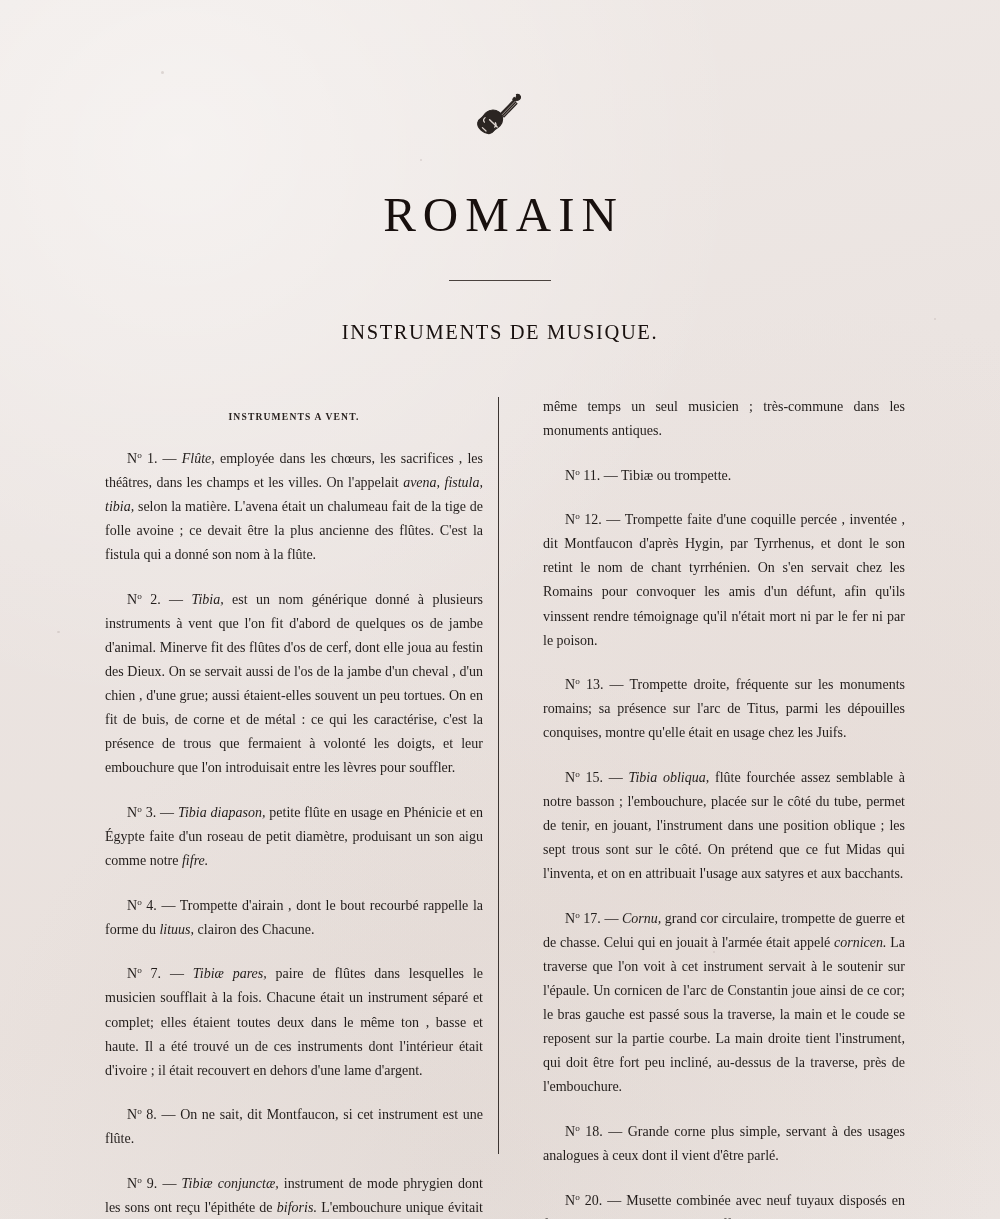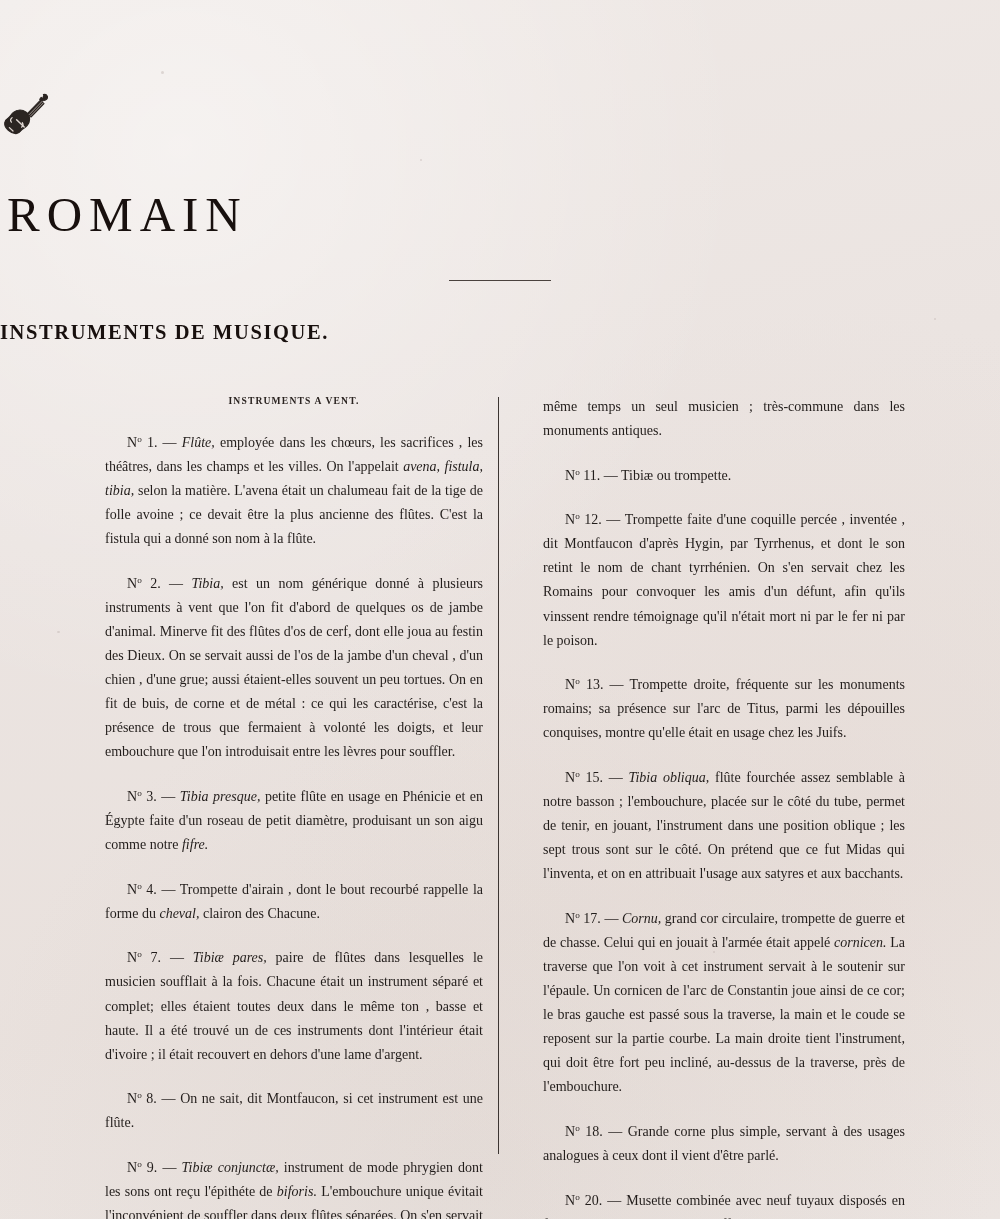--- a/index.html
+++ b/index.html
@@ -41,21 +41,21 @@
   .page {
     position: relative;
     z-index: 2;
     width: 1000px;
     height: 1219px;
     box-sizing: border-box;
   }
 
   
   .masthead {
-    text-align: left;
+    text-align: center;
     padding-top: 86px;
   }
   .vignette {
     height: 58px;
     line-height: 0;
     margin-bottom: 46px;
   }
   .vignette svg { display: inline-block; }
 
   .page-title {
@@ -74,21 +74,21 @@
     height: 1px;
     background: #4a423e;
     margin: 41px auto 0 auto;
     border: 0;
   }
 
   .subtitle {
     font-size: 20.5px;
     letter-spacing: 1.6px;
     margin: 40px 0 0 0;
-    font-weight: 700;
+    font-weight: 400;
     color: #18100e;
   }
 
   
   .columns {
     position: relative;
     margin-top: 51px;
     padding: 0 95px 0 105px;
     display: flex;
     gap: 0;
@@ -108,21 +108,21 @@
     height: 757px;
     background: #3c3532;
   }
 
   .section-head {
     text-align: center;
     font-size: 9.6px;
     letter-spacing: 1.15px;
     font-weight: 700;
     color: #2a2320;
-    margin: 0 0 25px 0;
+    margin: 16px 0 25px 0;
     text-transform: uppercase;
   }
 
   .entry {
     margin: 0 0 20.5px 0;
     font-size: 14px;
     line-height: 1.72;
     text-align: justify;
     text-indent: 22px;
     hyphens: none;
@@ -192,22 +192,22 @@
 
   <div class="columns">
 
     <div class="col-rule"></div>
 
     <div class="col col-left">
       <div class="section-head">INSTRUMENTS A VENT.</div>
       <div id="left-entries">
           <p class="entry"><span class="num">N<sup>o</sup> 1.</span><span> — </span><i>Flûte,</i><span> employée dans les chœurs, les sacrifices , les théâtres, dans les champs et les villes. On l'appelait </span><i>avena, fistula, tibia,</i><span> selon la matière. L'avena était un chalumeau fait de la tige de folle avoine ; ce devait être la plus ancienne des flûtes. C'est la fistula qui a donné son nom à la flûte.</span></p>
           <p class="entry"><span class="num">N<sup>o</sup> 2.</span><span> — </span><i>Tibia,</i><span> est un nom générique donné à plusieurs instruments à vent que l'on fit d'abord de quelques os de jambe d'animal. Minerve fit des flûtes d'os de cerf, dont elle joua au festin des Dieux. On se servait aussi de l'os de la jambe d'un cheval , d'un chien , d'une grue; aussi étaient-elles souvent un peu tortues. On en fit de buis, de corne et de métal : ce qui les caractérise, c'est la présence de trous que fermaient à volonté les doigts, et leur embouchure que l'on introduisait entre les lèvres pour souffler.</span></p>
-          <p class="entry"><span class="num">N<sup>o</sup> 3.</span><span> — </span><i>Tibia presque,</i><span> petite flûte en usage en Phénicie et en Égypte faite d'un roseau de petit diamètre, produisant un son aigu comme notre </span><i>fifre.</i></p>
-          <p class="entry"><span class="num">N<sup>o</sup> 4.</span><span> — </span><span>Trompette d'airain , dont le bout recourbé rappelle la forme du </span><i>cheval,</i><span> clairon des Chacune.</span></p>
+          <p class="entry"><span class="num">N<sup>o</sup> 3.</span><span> — </span><i>Tibia diapason,</i><span> petite flûte en usage en Phénicie et en Égypte faite d'un roseau de petit diamètre, produisant un son aigu comme notre </span><i>fifre.</i></p>
+          <p class="entry"><span class="num">N<sup>o</sup> 4.</span><span> — </span><span>Trompette d'airain , dont le bout recourbé rappelle la forme du </span><i>lituus,</i><span> clairon des Chacune.</span></p>
           <p class="entry"><span class="num">N<sup>o</sup> 7.</span><span> — </span><i>Tibiæ pares,</i><span> paire de flûtes dans lesquelles le musicien soufflait à la fois. Chacune était un instrument séparé et complet; elles étaient toutes deux dans le même ton , basse et haute. Il a été trouvé un de ces instruments dont l'intérieur était d'ivoire ; il était recouvert en dehors d'une lame d'argent.</span></p>
           <p class="entry"><span class="num">N<sup>o</sup> 8.</span><span> — </span><span>On ne sait, dit Montfaucon, si cet instrument est une flûte.</span></p>
           <p class="entry"><span class="num">N<sup>o</sup> 9.</span><span> — </span><i>Tibiæ conjunctæ,</i><span> instrument de mode phrygien dont les sons ont reçu l'épithéte de </span><i>biforis.</i><span> L'embouchure unique évitait l'inconvénient de souffler dans deux flûtes séparées. On s'en servait surtout dans les cérémonies du culte de Cybèle. Il y en avait dont les deux bouts recourbés en forme de cornes leur ont valu le nom de </span><i>tibiæ curvæ.</i></p>
         </div>
     </div>
 
     <div class="col col-right">
       <p class="entry cont">même temps un seul musicien ; très-commune dans les monuments antiques.</p>
       <div id="right-entries">
           <p class="entry"><span class="num">N<sup>o</sup> 11.</span><span> — </span><span>Tibiæ ou trompette.</span></p>

